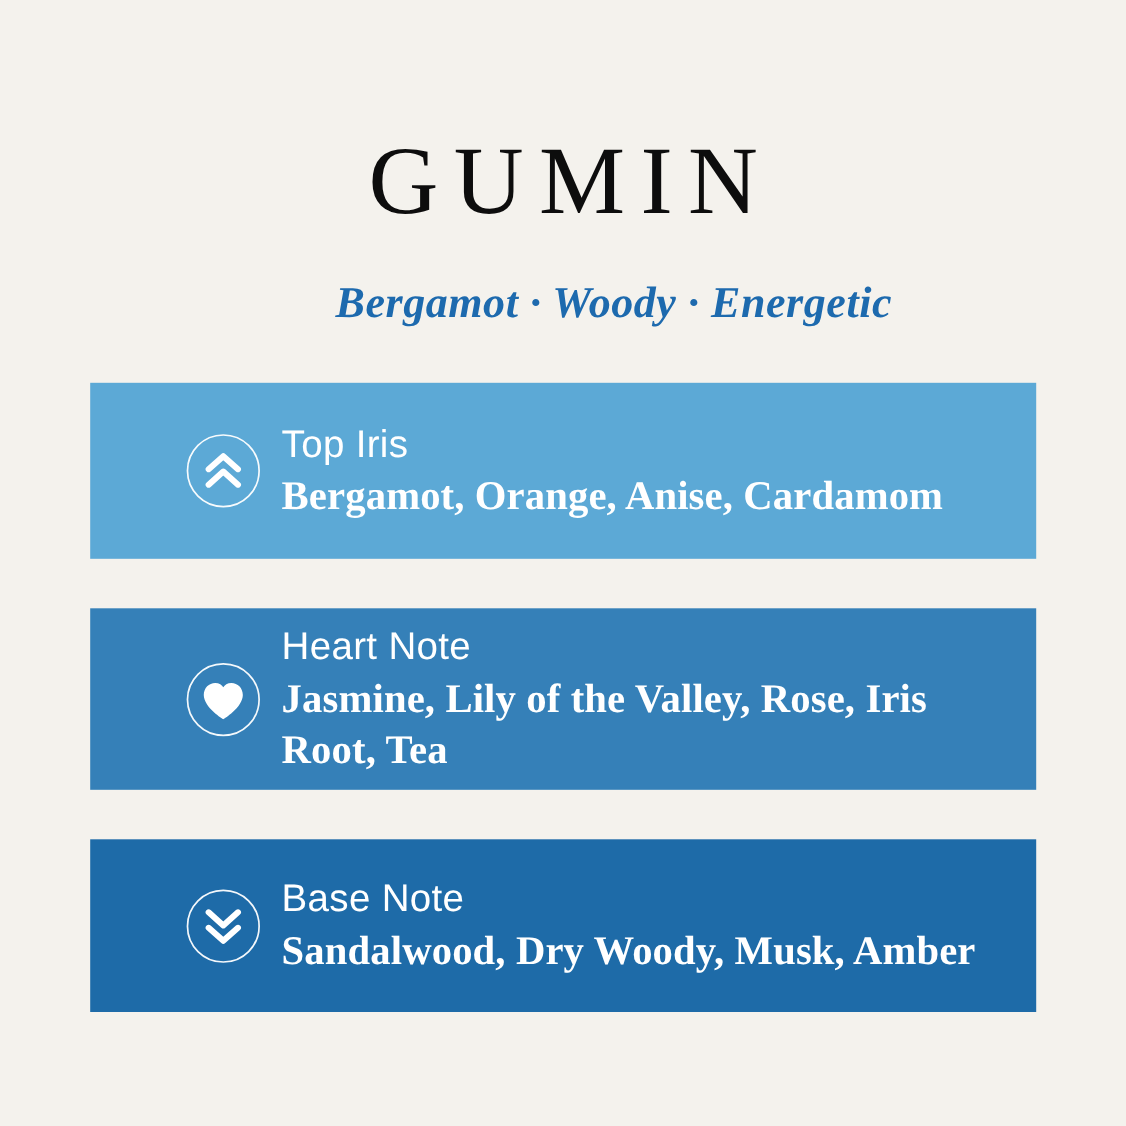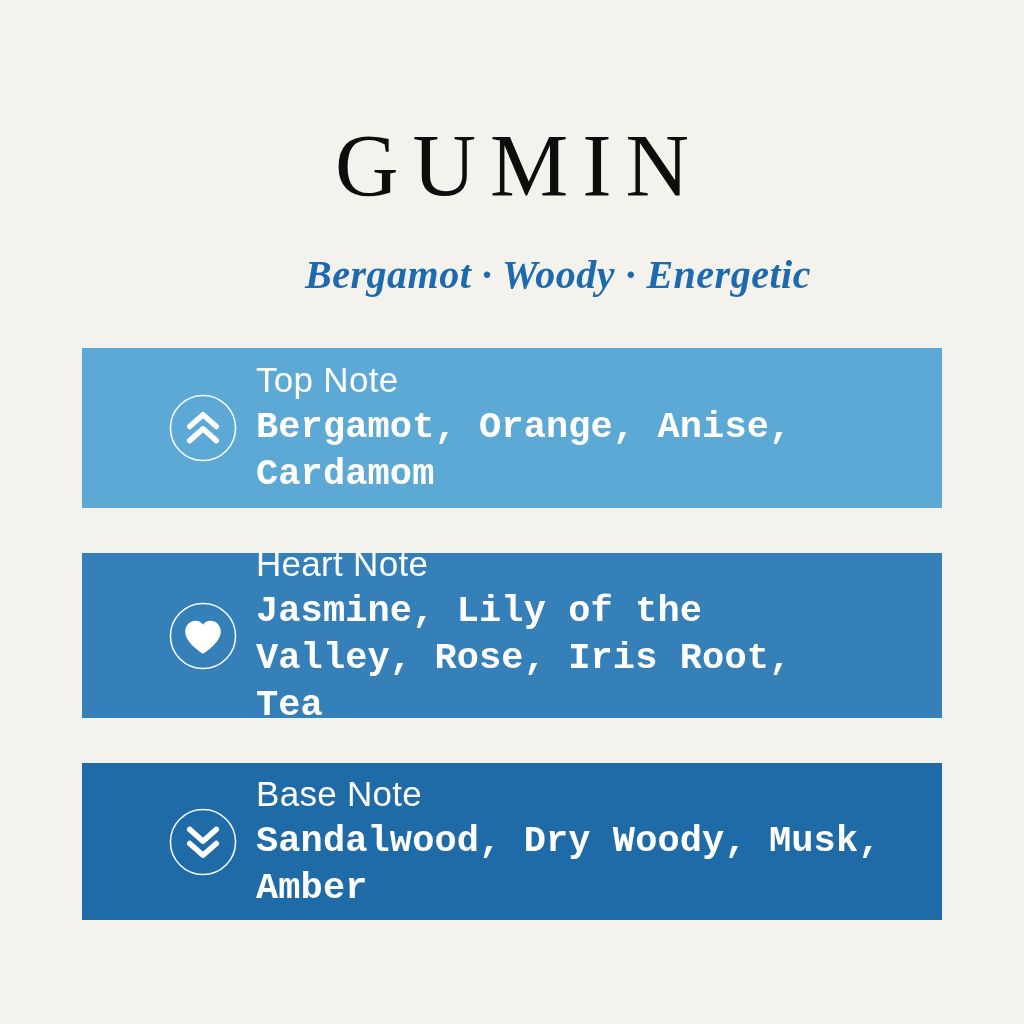--- a/index.html
+++ b/index.html
@@ -110,21 +110,21 @@
     font-family: "Liberation Sans", sans-serif;
     font-weight: 300;
     font-size: 35px;
     line-height: 43px;
     letter-spacing: 0.3px;
     color: #ffffff;
     white-space: nowrap;
   }
 
   .note-values {
-    font-family: Liberation Mono, monospace;
+    font-family: Liberation Serif, serif;
     font-weight: 700;
     font-size: 37px;
     line-height: 47px;
     letter-spacing: 0.1px;
     color: #ffffff;
     margin-top: 3px;
   }
 
   .band-heart .note-values {
     max-width: 610px;
@@ -141,21 +141,21 @@
 
   <div class="note-band band-top" style="background: rgb(92, 169, 214);">
     <div class="band-icon-wrap">
       <svg class="icon-circle" viewBox="0 0 100 100">
         <circle class="ring" cx="50" cy="50" r="44"></circle>
         <polyline class="chev" points="32,48 50,32 68,48"></polyline>
         <polyline class="chev" points="32,67 50,51 68,67"></polyline>
       </svg>
     </div>
     <div class="band-text">
-      <div class="note-label">Top Note</div>
+      <div class="note-label">Top Iris</div>
       <div class="note-values">Bergamot, Orange, Anise, Cardamom</div>
     </div>
   </div>
 
   <div class="note-band band-heart" style="background: rgb(53, 128, 184);">
     <div class="band-icon-wrap">
       <svg class="icon-circle" viewBox="0 0 100 100">
         <circle class="ring" cx="50" cy="50" r="44"></circle>
         <path class="glyph" d="M50 74 C50 74 26 59.5 26 44.2 C26 35.6 32.5 29.5 40 29.5 C45 29.5 48.4 32.1 50 34.9 C51.6 32.1 55 29.5 60 29.5 C67.5 29.5 74 35.6 74 44.2 C74 59.5 50 74 50 74 Z"></path>
       </svg>

